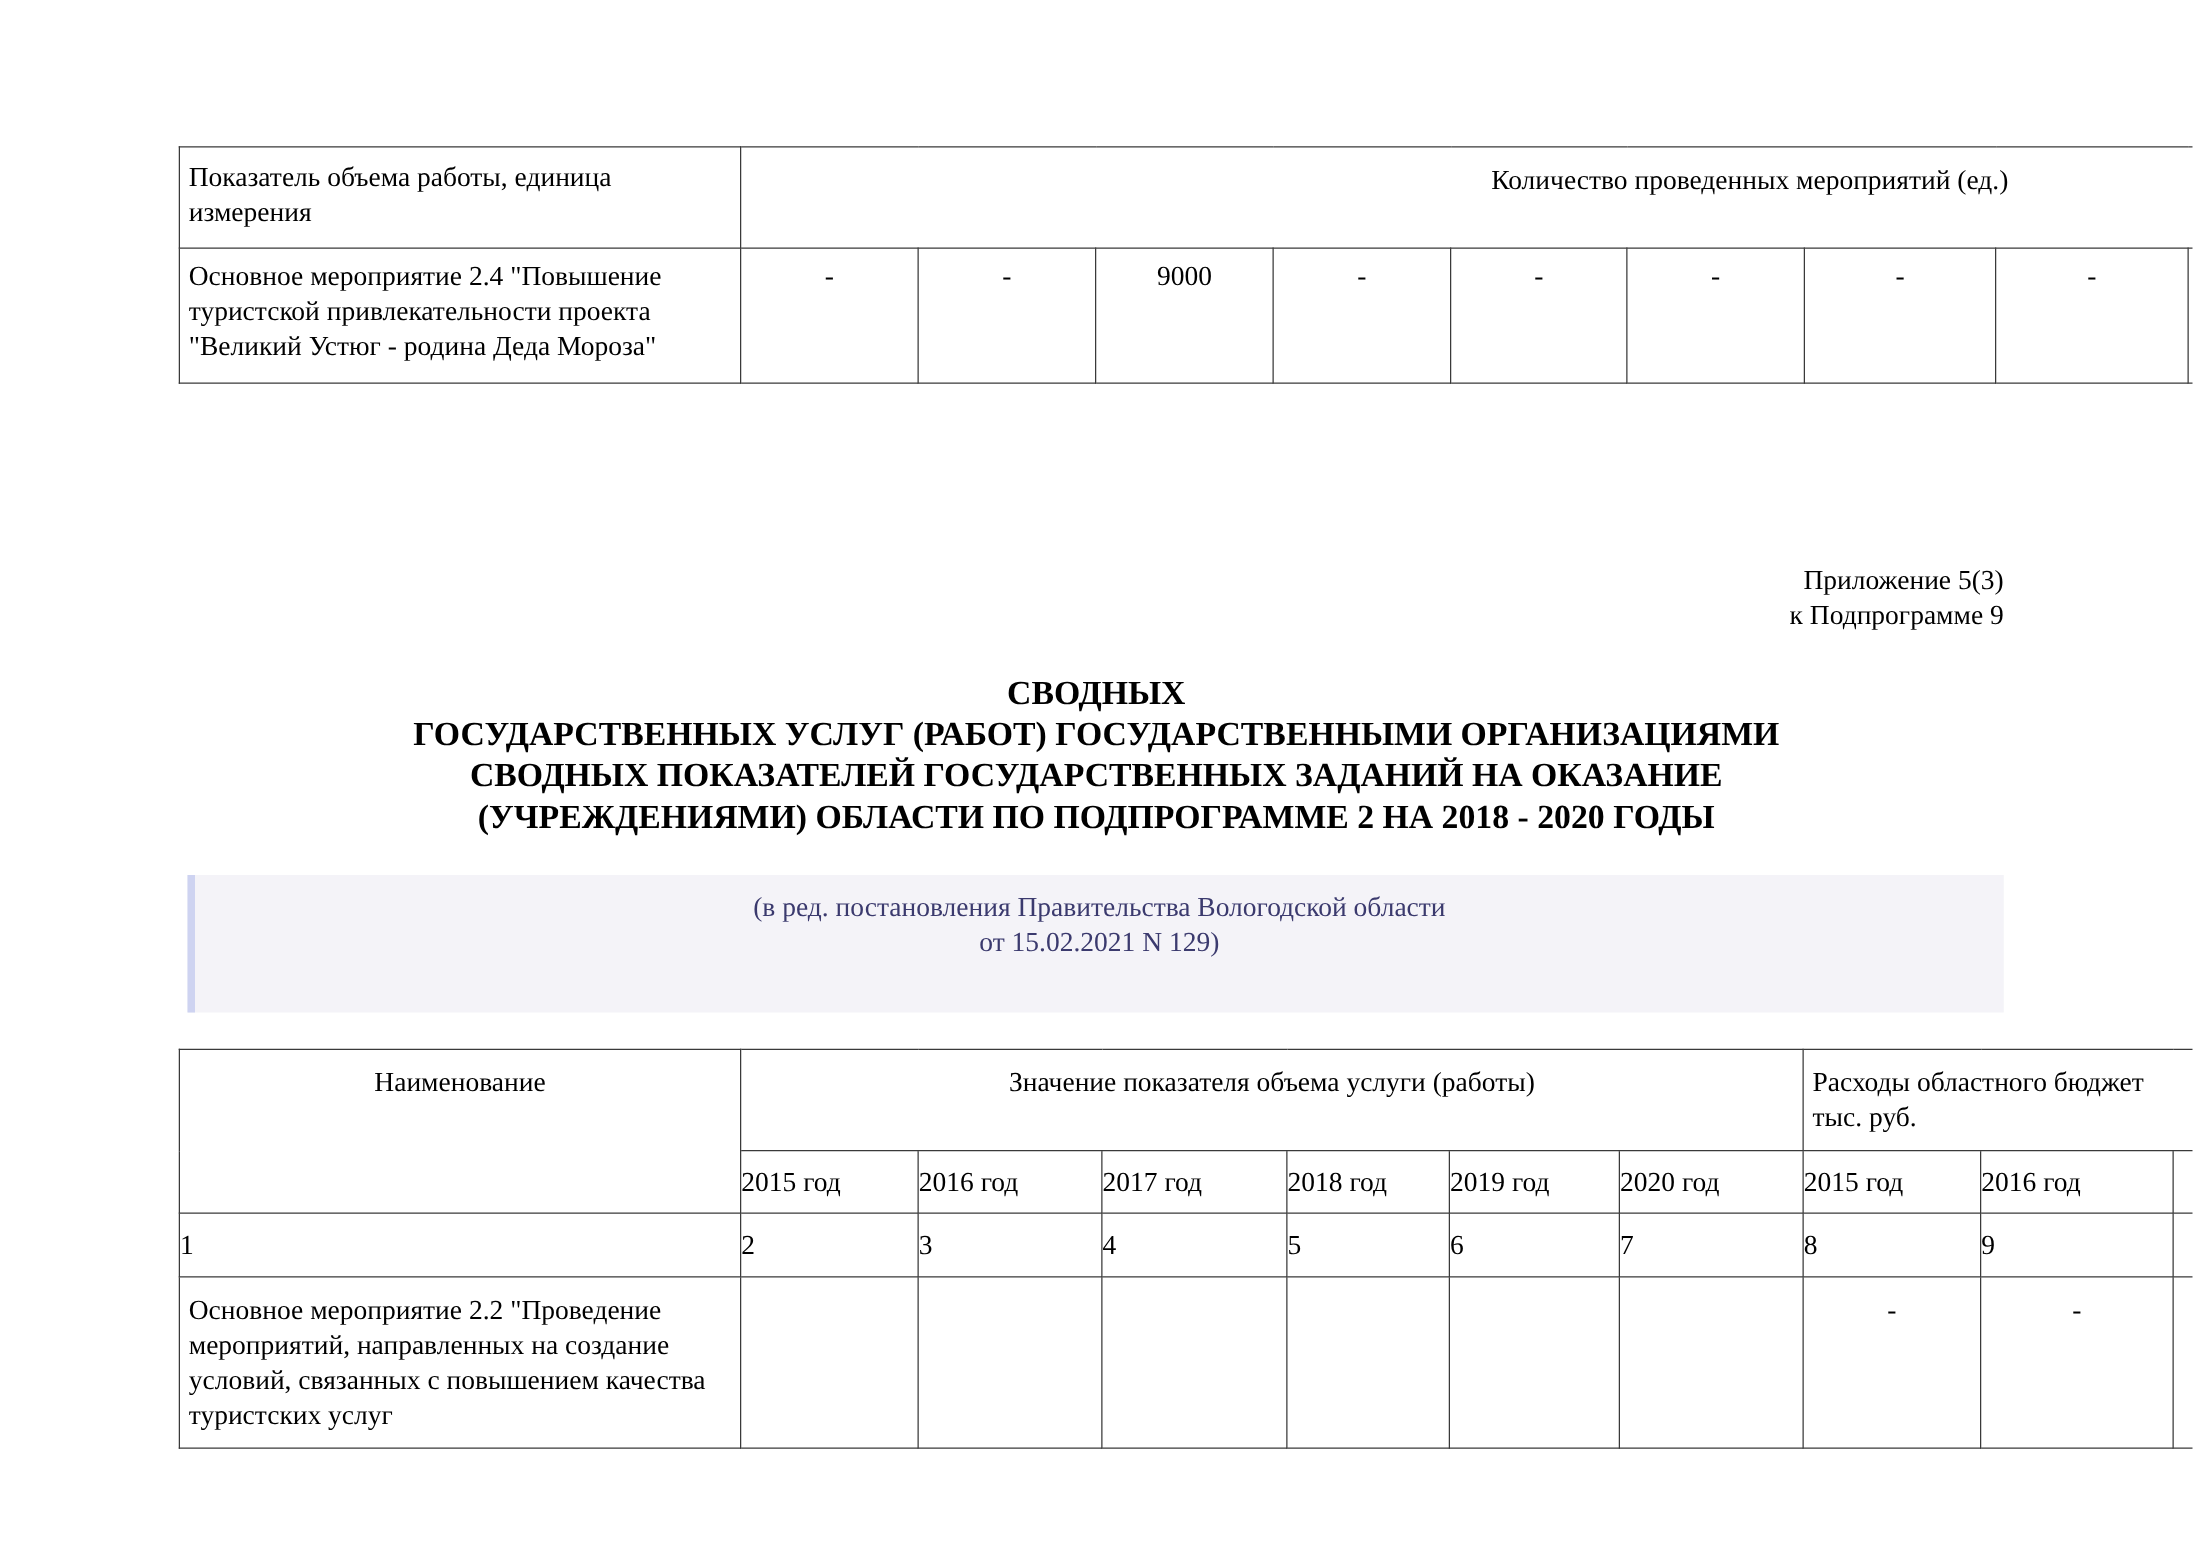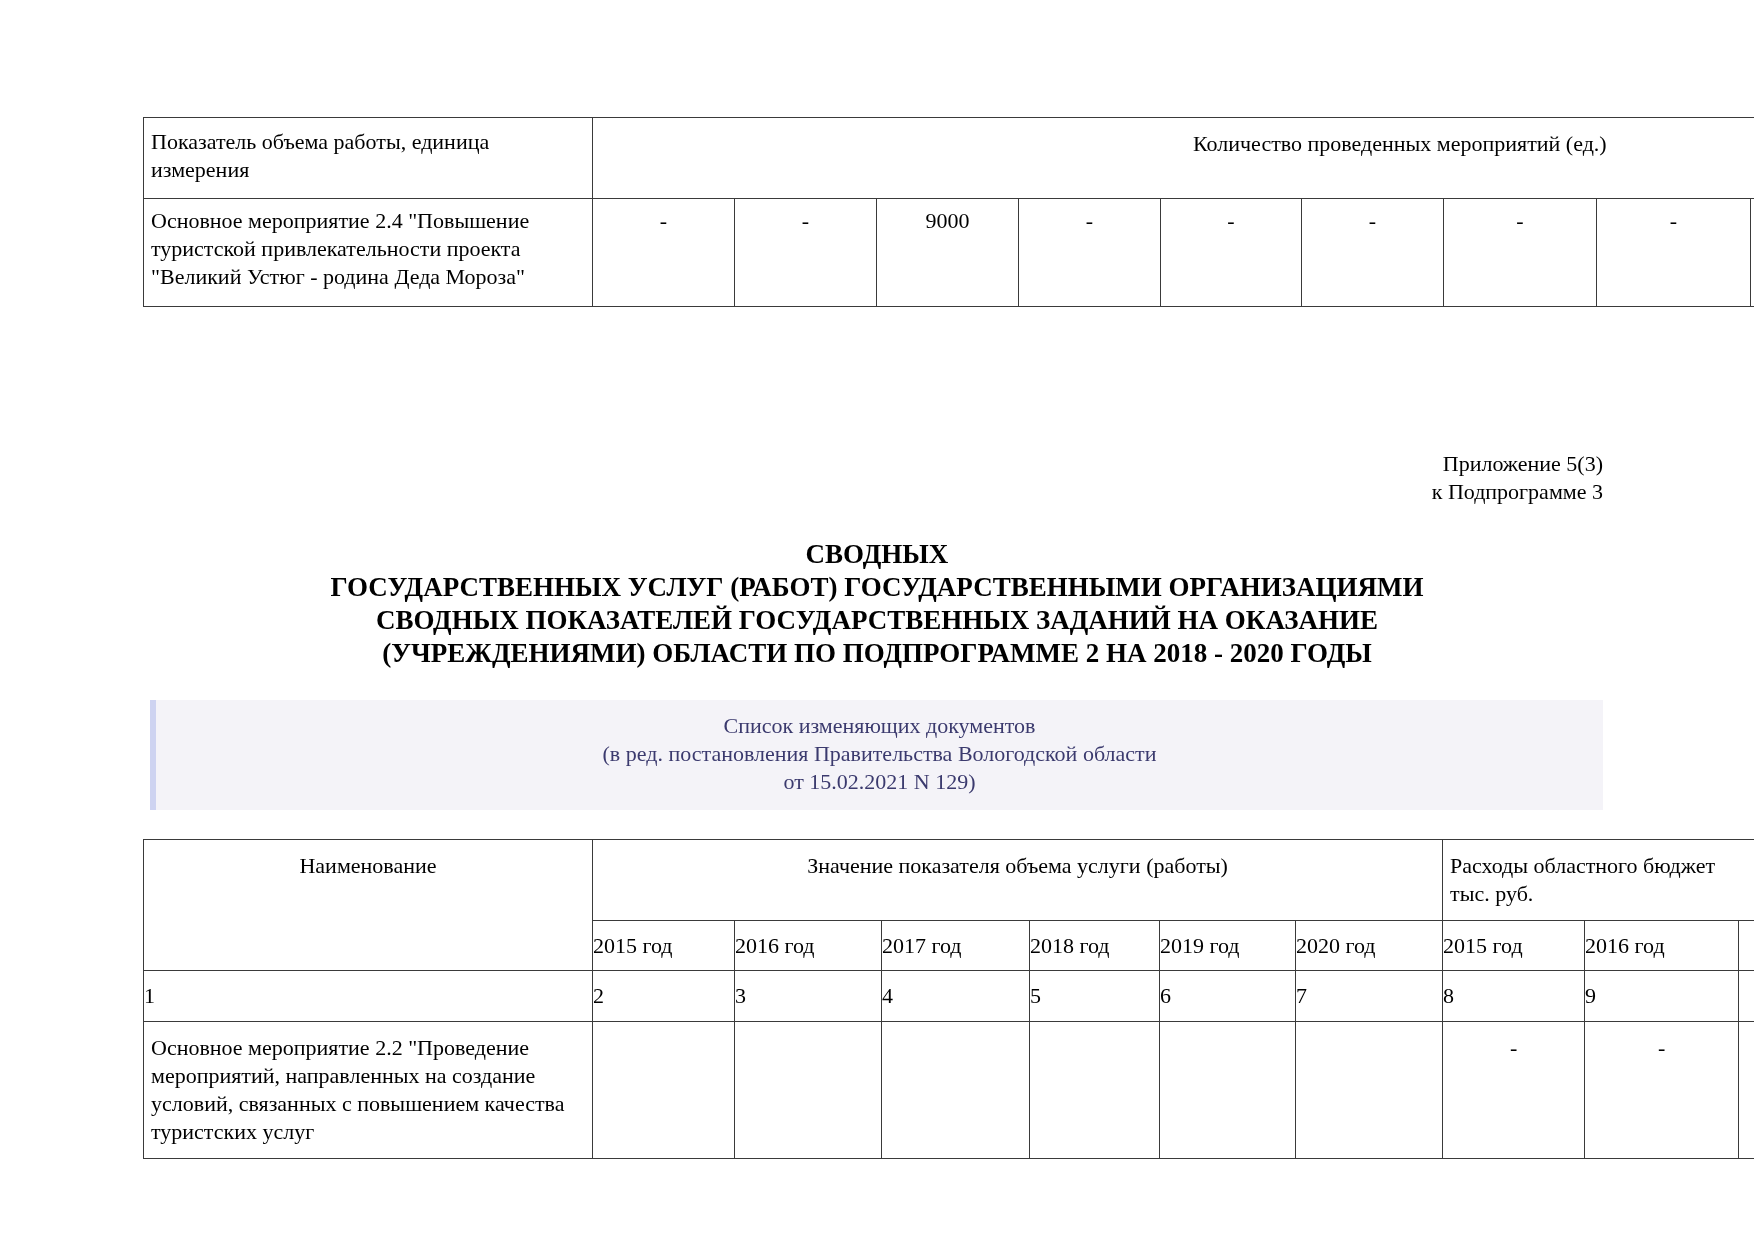--- a/index.html
+++ b/index.html
@@ -63,32 +63,31 @@
       <td class="cell-c" style="padding-top:8px !important"><span>-</span></td>
       <td class="cell-c" style="padding-top:8px !important"><span>-</span></td>
       <td class="cell-c" style="padding-top:8px !important"><span>-</span></td>
       <td></td>
     </tr>
   </tbody>
     </table>
 
   <div class="abs appendix">
     <div>Приложение 5(3)</div>
-    <div>к Подпрограмме 3</div>
+    <div>к Подпрограмме 9</div>
   </div>
 
   <div class="abs title">
     <div>СВОДНЫХ</div>
     <div>ГОСУДАРСТВЕННЫХ УСЛУГ (РАБОТ) ГОСУДАРСТВЕННЫМИ ОРГАНИЗАЦИЯМИ</div>
     <div>СВОДНЫХ ПОКАЗАТЕЛЕЙ ГОСУДАРСТВЕННЫХ ЗАДАНИЙ НА ОКАЗАНИЕ</div>
     <div>(УЧРЕЖДЕНИЯМИ) ОБЛАСТИ ПО ПОДПРОГРАММЕ 2 НА 2018 - 2020 ГОДЫ</div>
   </div>
 
   <div class="abs changes">
-    <div>Список изменяющих документов</div>
     <div>(в ред. постановления Правительства Вологодской области</div>
     <div>от 15.02.2021 N 129)</div>
   </div>
 
   <table class="grid" style="left:143px; top:839px; width:1800px;">
     <colgroup>
       <col style="width:449px">
       <col style="width:142px">
         <col style="width:147px">
         <col style="width:148px">

